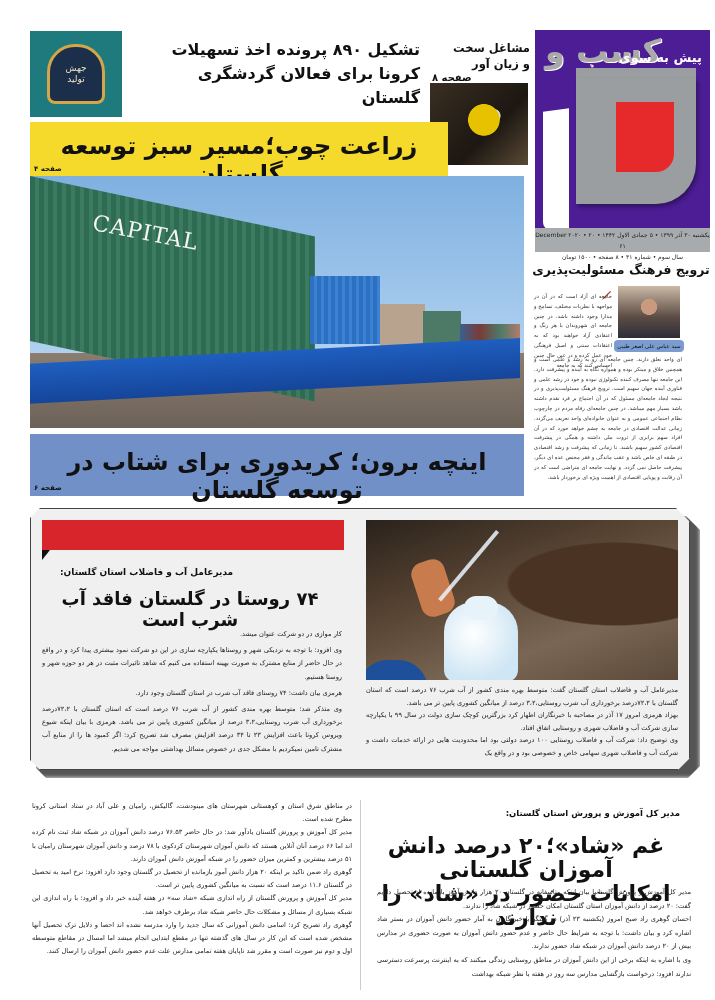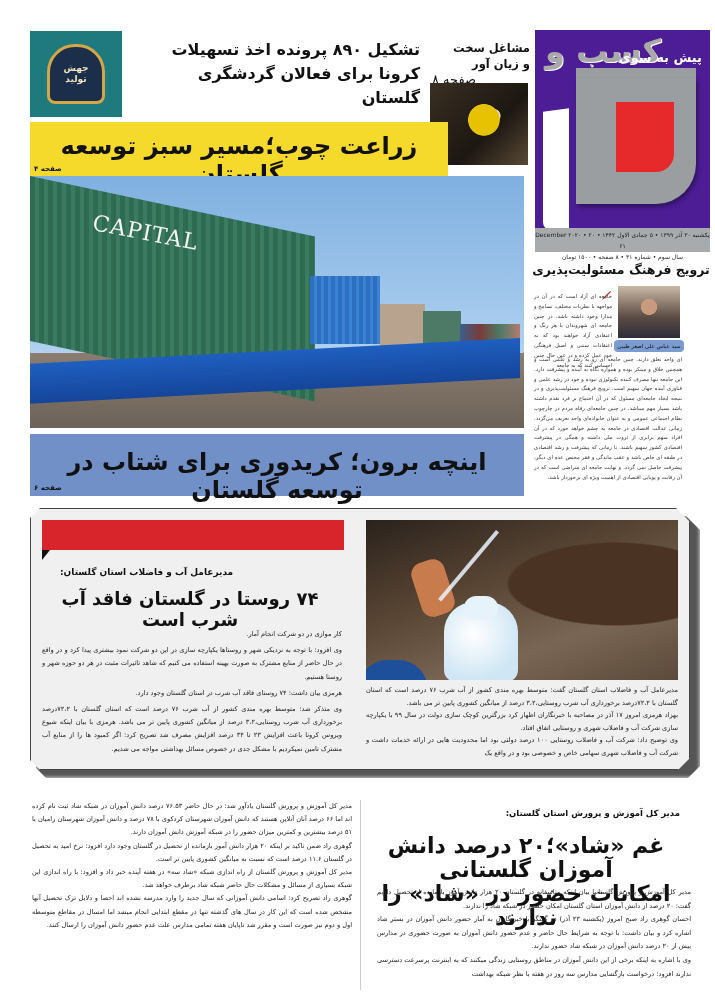--- a/index.html
+++ b/index.html
@@ -13,27 +13,27 @@
   .mh-tag { position: absolute; right: 8px; top: 20px; font-size: 13px; font-weight: bold; color: #fff; white-space: nowrap; }
   .mh-brand { position: absolute; left: 10px; top: 2px; font-size: 32px; font-weight: bold; color: #a9a9a9; letter-spacing: -1px; text-shadow: 1px 1px 0 #fff; direction: rtl; }
   .mh-k { position: absolute; right: 14px; top: 48px; width: 120px; height: 126px; background: #9b9ea1; border-radius: 0 0 40px 0; box-shadow: 2px 3px 4px rgba(0,0,0,.35); }
   .mh-k-inner { position: absolute; right: 22px; top: 24px; width: 58px; height: 70px; background: #e62a2c; border-radius: 0 0 18px 0; }
   .mh-k-top { position: absolute; right: 14px; top: 38px; width: 120px; height: 18px; background: #9b9ea1; }
   .mh-a { position: absolute; left: 8px; top: 80px; width: 26px; height: 120px; background: #fff; transform: skewY(-8deg); border-radius: 0 0 0 10px; }
   .mh-date { position: absolute; left: 0; right: 0; bottom: 0; height: 24px; background: #a7abae; color: #222; font-size: 6px; text-align: center; line-height: 11px; padding-top: 1px; }
 
   
   .teaser-title { left: 150px; top: 38px; width: 270px; text-align: right; font-size: 16px; font-weight: bold; line-height: 24px; color: #111; }
-  .teaser-page { left: 432px; top: 72px; font-size: 13px; font-weight: normal; text-align: right; }
+  .teaser-page { left: 432px; top: 72px; font-size: 10px; font-weight: bold; text-align: right; }
 
   .miner-title { left: 450px; top: 40px; width: 80px; text-align: right; font-size: 11.5px; font-weight: bold; line-height: 16px; }
   .miner-photo { left: 430px; top: 83px; width: 98px; height: 82px; background: radial-gradient(circle at 55% 45%, #e7c200 0 22%, transparent 23%), radial-gradient(circle at 65% 40%, #d8d8d8 0 8%, transparent 9%), linear-gradient(135deg, #3a2f22 0%, #1c1712 60%, #5a4a35 100%); }
 
   .logo-box { left: 30px; top: 31px; width: 92px; height: 86px; background: #1e7a7c; display: flex; align-items: center; justify-content: center; }
-  .logo-badge { width: 58px; height: 60px; background: #1b2e4a; border: 3px solid #d4a64a; border-radius: 28px 28px 8px 8px; display: flex; align-items: center; justify-content: center; color: #f2e5c5; font-size: 9px; font-weight: bold; text-align: center; line-height: 11px; }
+  .logo-badge { width: 58px; height: 60px; background: #1b2e4a; border: 3px solid #d4a64a; border-radius: 28px 28px 8px 8px; display: flex; align-items: center; justify-content: center; color: #f2e5c5; font-size: 9px; font-weight: normal; text-align: center; line-height: 11px; }
   .logo-page { left: 86px; top: 128px; font-size: 7px; font-weight: bold; }
 
   
   .yellow-bar { left: 30px; top: 122px; width: 418px; height: 54px; background: #f5da2c; }
   .yellow-bar .hl { position: absolute; left: 0; right: 0; top: 10px; text-align: center; font-size: 24px; font-weight: bold; color: #111; }
   .yellow-bar .pg { position: absolute; left: 4px; bottom: 3px; font-size: 7px; font-weight: bold; }
 
   
   .train { left: 30px; top: 176px; width: 494px; height: 252px; overflow: hidden;
     background: linear-gradient(180deg, #7fb0e0 0%, #a8ccee 60%, #c9ddf0 100%); }
@@ -154,40 +154,41 @@
 <div class="abs edit-body-a">جامعه ای آزاد است که در آن در مواجهه با نظریات مختلف، تسامح و مدارا وجود داشته باشد. در چنین جامعه ای شهروندان با هر رنگ و اعتقادی آزاد خواهند بود که به اعتقادات سنتی و اصیل فرهنگی خود عمل کرده و در عین حال چنین احساس کنند که به جامعه</div>
 <div class="abs edit-body-b">ای واحد تعلق دارند. چنین جامعه ای رو به رشد و علمی است و همچنین خلاق و مبتکر بوده و همواره نگاه به آینده و پیشرفت دارد. این جامعه تنها مصرف کننده تکنولوژی نبوده و خود در رشد علمی و فناوری آینده جهان سهیم است. ترویج فرهنگ مسئولیت‌پذیری و در نتیجه ایجاد جامعه‌ای مسئول که در آن اجتماع بر فرد تقدم داشته باشد بسیار مهم میباشد. در چنین جامعه‌ای رفاه مردم در چارچوب نظام اجتماعی عمومی و به عنوان خانواده‌ای واحد تعریف می‌گردد. زمانی عدالت اقتصادی در جامعه به چشم خواهد خورد که در آن افراد سهم برابری از ثروت ملی داشته و همگی در پیشرفت اقتصادی کشور سهیم باشند. تا زمانی که پیشرفت و رشد اقتصادی در طبقه ای خاص باشد و عقب ماندگی و فقر مختص عده ای دیگر، پیشرفت حاصل نمی گردد. و نهایت جامعه ای متراضی است که در آن رقابت و پویایی اقتصادی از اهمیت ویژه ای برخوردار باشد.</div>
 
 <div class="abs water-shadow"></div>
 <div class="abs water-box"></div>
 <div class="abs red-ribbon"></div>
 <div class="abs ribbon-fold"></div>
 <div class="abs water-kicker">مدیرعامل آب و فاضلاب استان گلستان:</div>
 <div class="abs water-headline">۷۴ روستا در گلستان فاقد آب شرب است</div>
 <div class="abs water-body-left">
-  <p>کار موازی در دو شرکت انجام آمار.</p>
+  <p>کار موازی در دو شرکت عنوان میشد.</p>
   <p>وی افزود: با توجه به نزدیکی شهر و روستاها یکپارچه سازی در این دو شرکت نمود بیشتری پیدا کرد و در واقع در حال حاضر از منابع مشترک به صورت بهینه استفاده می کنیم که شاهد تاثیرات مثبت در هر دو حوزه شهر و روستا هستیم.</p>
   <p>هرمزی بیان داشت: ۷۴ روستای فاقد آب شرب در استان گلستان وجود دارد.</p>
   <p>وی متذکر شد: متوسط بهره مندی کشور از آب شرب ۷۶ درصد است که استان گلستان با ۷۲،۲درصد برخورداری آب شرب روستایی،۳،۲ درصد از میانگین کشوری پایین تر می باشد. هرمزی با بیان اینکه شیوع ویروس کرونا باعث افزایش ۲۳ تا ۳۴ درصد افزایش مصرف شد تصریح کرد: اگر کمبود ها را از منابع آب مشترک تامین نمیکردیم با مشکل جدی در خصوص مسائل بهداشتی مواجه می شدیم.</p>
 </div>
 <div class="abs water-photo">
   <div class="arm"></div>
   <div class="jug"></div>
   <div class="neck"></div>
   <div class="stream"></div>
   <div class="bucket"></div>
 </div>
 <div class="abs water-body-right">
   <p>مدیرعامل آب و فاضلاب استان گلستان گفت: متوسط بهره مندی کشور از آب شرب ۷۶ درصد است که استان گلستان با ۷۲،۲درصد برخورداری آب شرب روستایی،۳،۲ درصد از میانگین کشوری پایین تر می باشد.</p>
   <p>بهزاد هرمزی امروز ۱۷ آذر در مصاحبه با خبرنگاران اظهار کرد بزرگترین کوچک سازی دولت در سال ۹۹ با یکپارچه سازی شرکت آب و فاضلاب شهری و روستایی اتفاق افتاد.</p>
   <p>وی توضیح داد: شرکت آب و فاضلاب روستایی ۱۰۰ درصد دولتی بود اما محدودیت هایی در ارائه خدمات داشت و شرکت آب و فاضلاب شهری سهامی خاص و خصوصی بود و در واقع یک</p>
 </div>
 
 <div class="abs vline"></div>
 <div class="abs edu-body-left">
+  <p>در مناطق شرق استان و کوهستانی شهرستان های مینودشت، گالیکش، رامیان و علی آباد در ستاد استانی کرونا مطرح شده است.</p>
   <p>مدیر کل آموزش و پرورش گلستان یادآور شد: در حال حاضر ۷۶.۵۳ درصد دانش آموزان در شبکه شاد ثبت نام کرده اند اما ۶۶ درصد آنان آنلاین هستند که دانش آموزان شهرستان کردکوی با ۷۸ درصد و دانش آموزان شهرستان رامیان با ۵۱ درصد بیشترین و کمترین میزان حضور را در شبکه آموزش دانش آموزان دارند.</p>
   <p>گوهری راد ضمن تاکید بر اینکه ۲۰ هزار دانش آموز بازمانده از تحصیل در گلستان وجود دارد افزود: نرخ امید به تحصیل در گلستان ۱۱.۶ درصد است که نسبت به میانگین کشوری پایین تر است.</p>
   <p>مدیر کل آموزش و پرورش گلستان از راه اندازی شبکه «شاد سه» در هفته آینده خبر داد و افزود: با راه اندازی این شبکه بسیاری از مسائل و مشکلات حال حاضر شبکه شاد برطرف خواهد شد.</p>
   <p>گوهری راد تصریح کرد: اسامی دانش آموزانی که سال جدید را وارد مدرسه نشده اند احصا و دلایل ترک تحصیل آنها مشخص شده است که این کار در سال های گذشته تنها در مقطع ابتدایی انجام میشد اما امسال در مقاطع متوسطه اول و دوم نیز صورت است و مقرر شد تاپایان هفته تمامی مدارس علت عدم حضور دانش آموزان را ارسال کنند.</p>
 </div>
 <div class="abs edu-kicker">مدیر کل آموزش و پرورش استان گلستان:</div>
 <div class="abs edu-headline">
   <div>غم «شاد»؛۲۰ درصد دانش آموزان گلستانی</div>
   <div>امکانات حضور در «شاد» را ندارند</div>
 </div>

